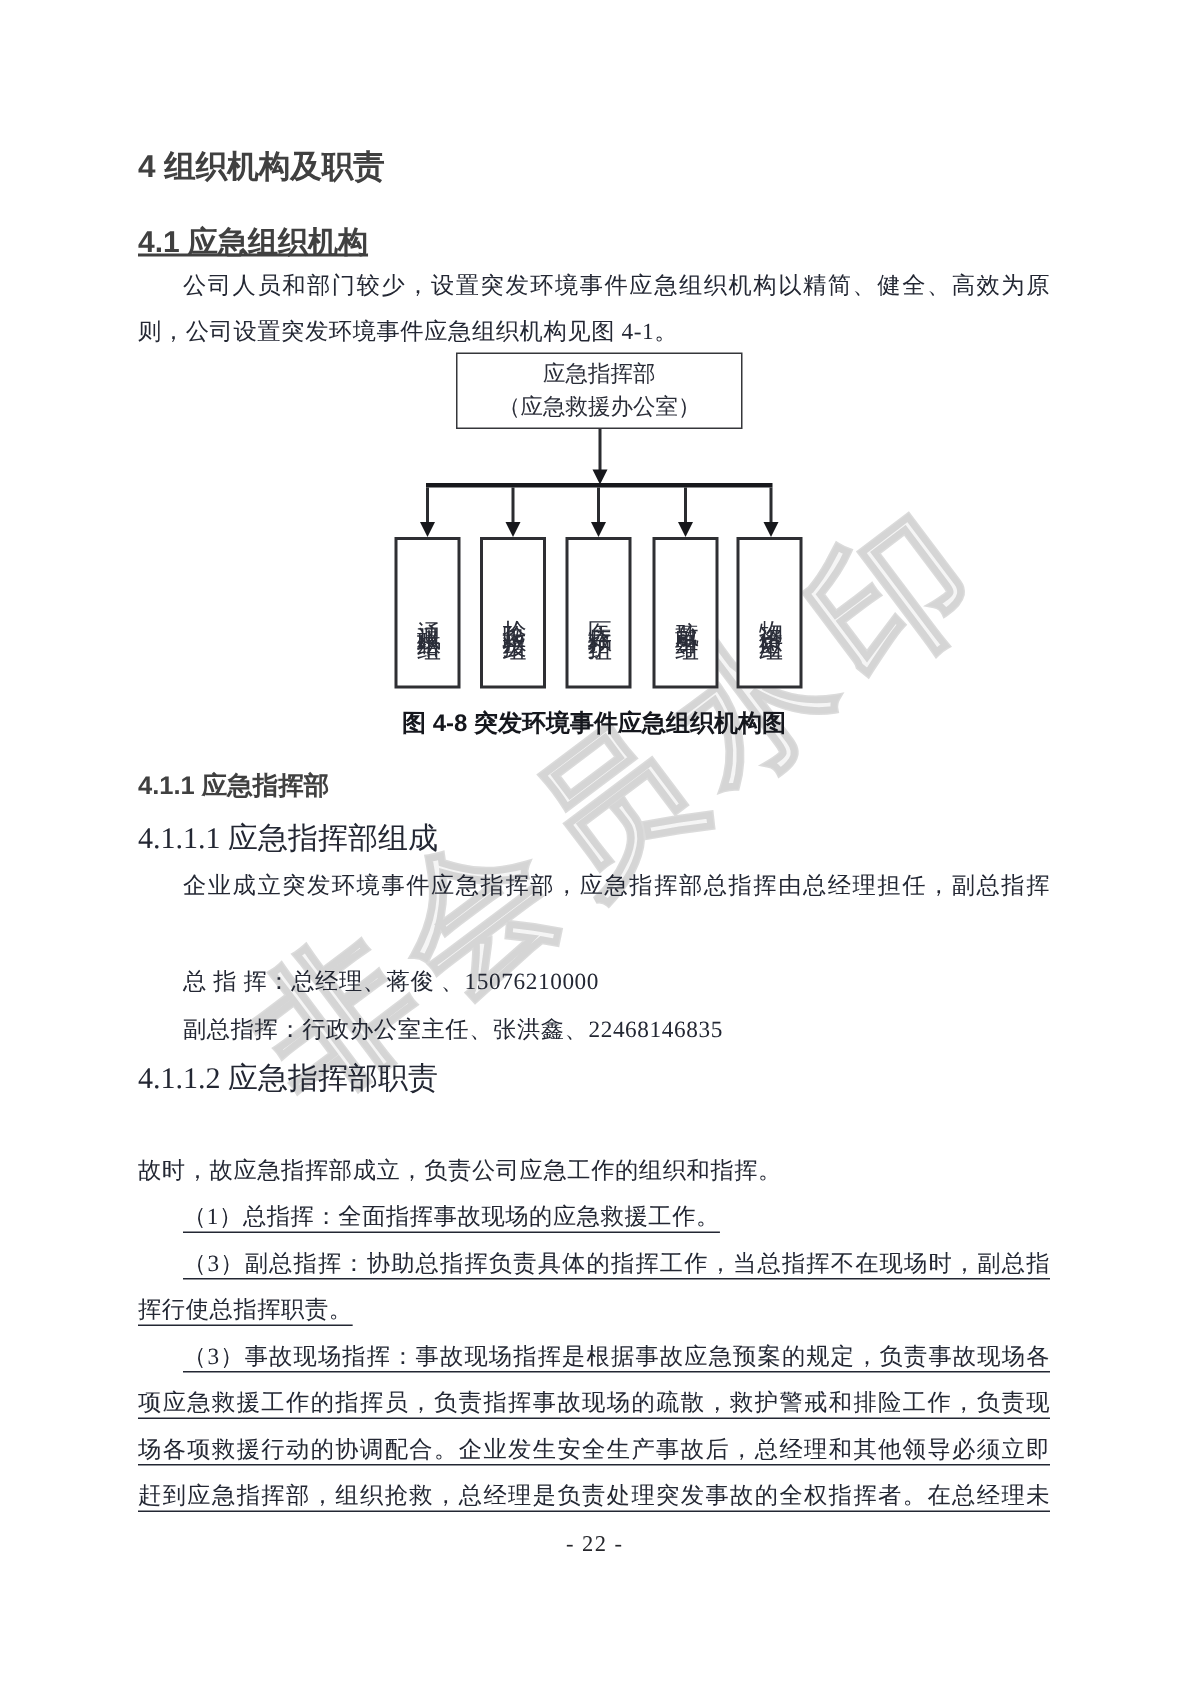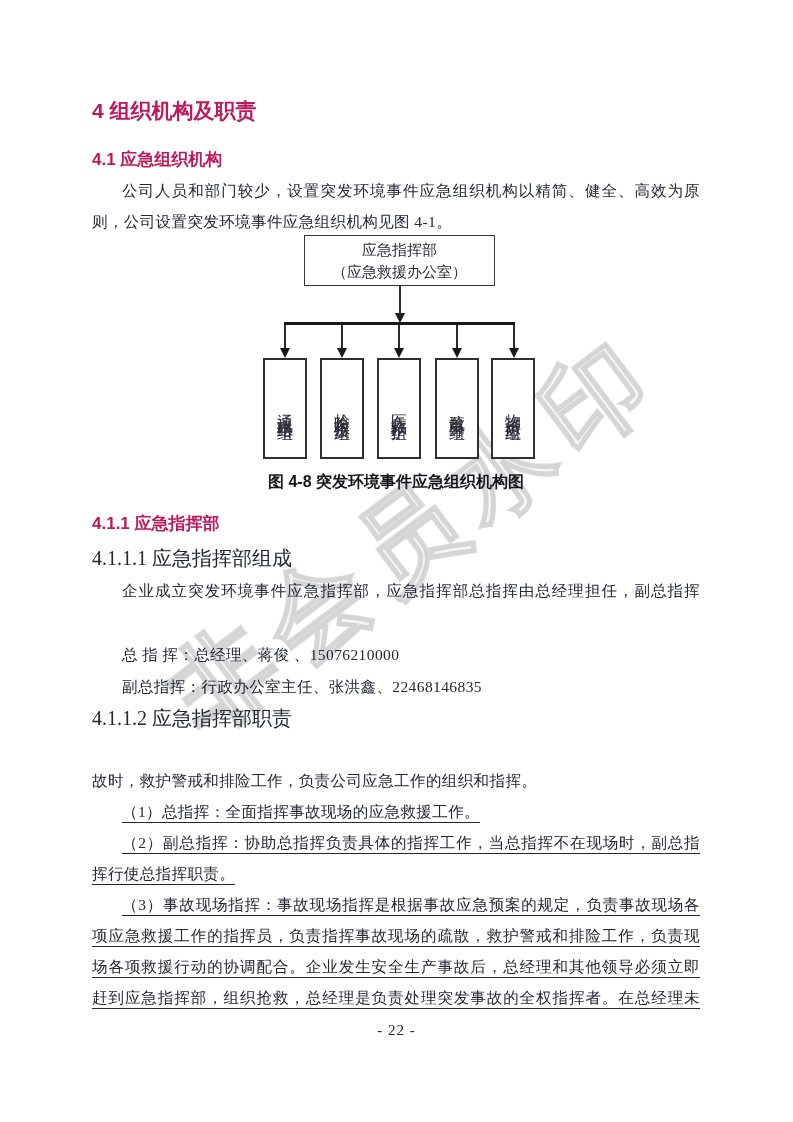--- a/index.html
+++ b/index.html
@@ -16,23 +16,23 @@
     position:absolute;left:115px;top:430px;width:600px;height:210px;
     display:flex;align-items:center;justify-content:center;
     transform:rotate(-37deg);
     font-family:"Liberation Sans","DejaVu Sans",sans-serif;
     font-size:102px;font-weight:bold;letter-spacing:14px;white-space:nowrap;
     color:rgba(130,130,130,0.08);
     -webkit-text-stroke:2px rgba(160,160,160,0.38);
     pointer-events:none;
   }
   
-  .h-sans{position:absolute;left:92px;font-family:"Liberation Sans","DejaVu Sans",sans-serif;font-weight:bold;color:#be185d;white-space:nowrap;}
+  .h-sans{position:absolute;left:92px;font-family:"Liberation Sans","DejaVu Sans",sans-serif;font-weight:bold;color:#404040;white-space:nowrap;}
   .h1{top:97px;font-size:21px;}
-  .h2{top:148px;font-size:17px;}
+  .h2{top:148px;font-size:20px;text-decoration:underline;}
   .h3{top:512px;font-size:17px;}
   .h4{position:absolute;left:92px;font-size:20px;color:#232733;white-space:nowrap;}
   
   .ln{
     position:absolute;left:92px;width:608px;height:27px;line-height:27px;
     font-size:15.5px;letter-spacing:0.4px;overflow:hidden;color:#232733;
   }
   .ind{padding-left:30px;width:578px;}
   .stretch{text-align:justify;text-align-last:justify;}
   .u{text-decoration:underline;text-underline-offset:5px;text-decoration-thickness:1px;}
@@ -129,25 +129,25 @@
   <div class="h-sans h3">4.1.1 应急指挥部</div>
   <div class="h4" style="top:545px">4.1.1.1 应急指挥部组成</div>
 
   <div class="ln ind stretch" style="top:577px">企业成立突发环境事件应急指挥部，应急指挥部总指挥由总经理担任，副总指挥</div>
 
   <div class="ln ind" style="top:641px">总 指 挥：总经理、蒋俊 、15076210000</div>
   <div class="ln ind" style="top:673px">副总指挥：行政办公室主任、张洪鑫、22468146835</div>
 
   <div class="h4" style="top:705px">4.1.1.2 应急指挥部职责</div>
 
-  <div class="ln" style="top:767px">故时，救护警戒和排险工作，负责公司应急工作的组织和指挥。</div>
+  <div class="ln" style="top:767px">故时，故应急指挥部成立，负责公司应急工作的组织和指挥。</div>
 
   <div class="ln ind u" style="top:798px">（1）总指挥：全面指挥事故现场的应急救援工作。</div>
 
-  <div class="ln ind stretch u" style="top:829px">（2）副总指挥：协助总指挥负责具体的指挥工作，当总指挥不在现场时，副总指</div>
+  <div class="ln ind stretch u" style="top:829px">（3）副总指挥：协助总指挥负责具体的指挥工作，当总指挥不在现场时，副总指</div>
   <div class="ln u" style="top:860px">挥行使总指挥职责。</div>
 
   <div class="ln ind stretch u" style="top:891px">（3）事故现场指挥：事故现场指挥是根据事故应急预案的规定，负责事故现场各</div>
   <div class="ln stretch u" style="top:953px">场各项救援行动的协调配合。企业发生安全生产事故后，总经理和其他领导必须立即</div>
   <div class="ln stretch u" style="top:922px">项应急救援工作的指挥员，负责指挥事故现场的疏散，救护警戒和排险工作，负责现</div>
   <div class="ln stretch u" style="top:984px">赶到应急指挥部，组织抢救，总经理是负责处理突发事故的全权指挥者。在总经理未</div>
 
   <div class="footer">- 22 -</div>
 
 </div>

